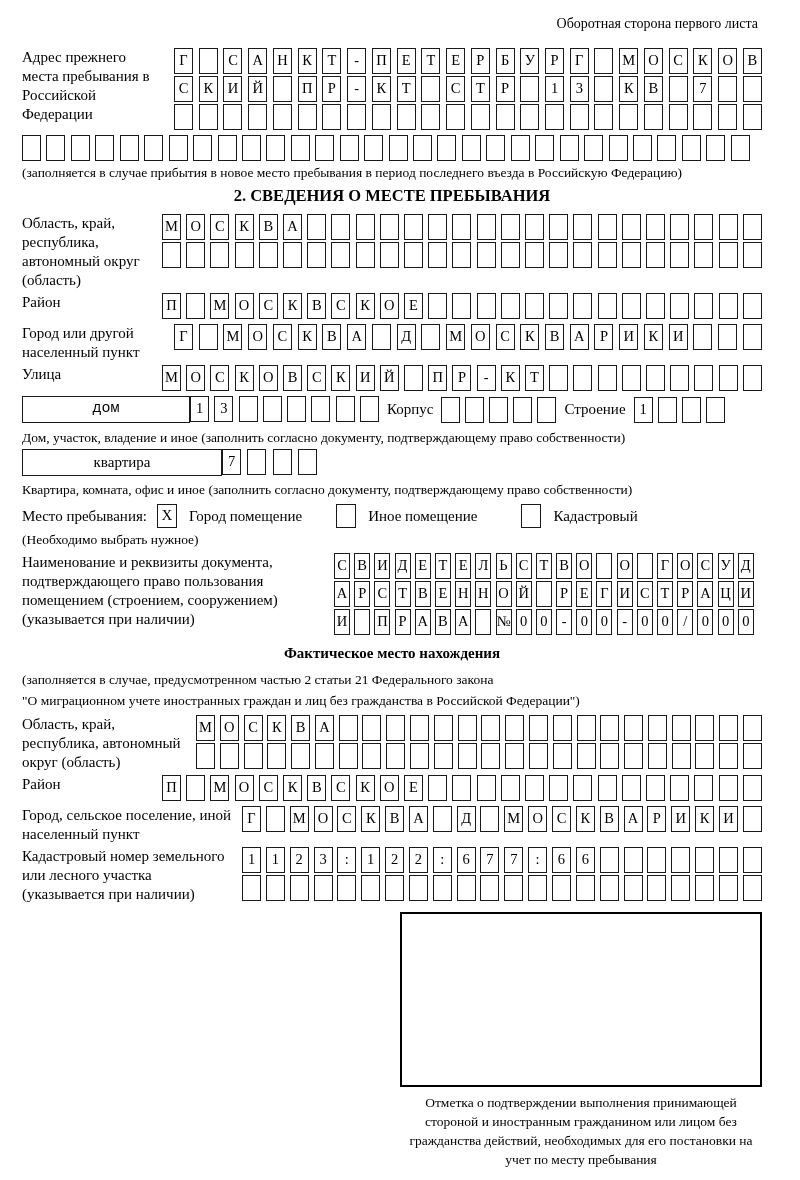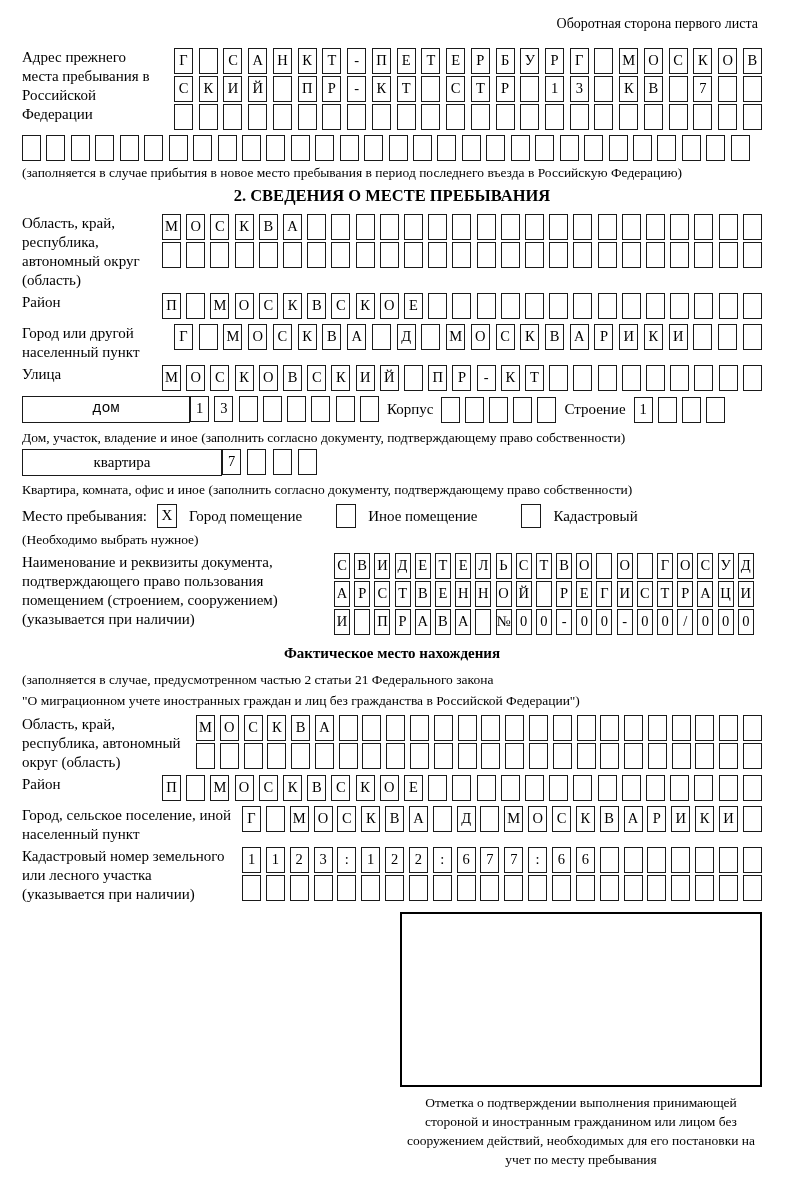--- a/index.html
+++ b/index.html
@@ -630,17 +630,17 @@
           <span class="cell"></span>
           <span class="cell"></span>
           <span class="cell"></span>
         </div>
     </div>
   </div>
 
   <div class="stamp-wrap">
     <div class="stamp-inner">
       <div class="stamp-box"></div>
-      <div class="stamp-cap">Отметка о подтверждении выполнения принимающей стороной и иностранным гражданином или лицом без сооружением действий, необходимых для его постановки на учет по месту пребывания</div>
+      <div class="stamp-cap">Отметка о подтверждении выполнения принимающей стороной и иностранным гражданином или лицом без гражданства действий, необходимых для его постановки на учет по месту пребывания</div>
     </div>
   </div>
 
 </div>
 
 </body></html>

